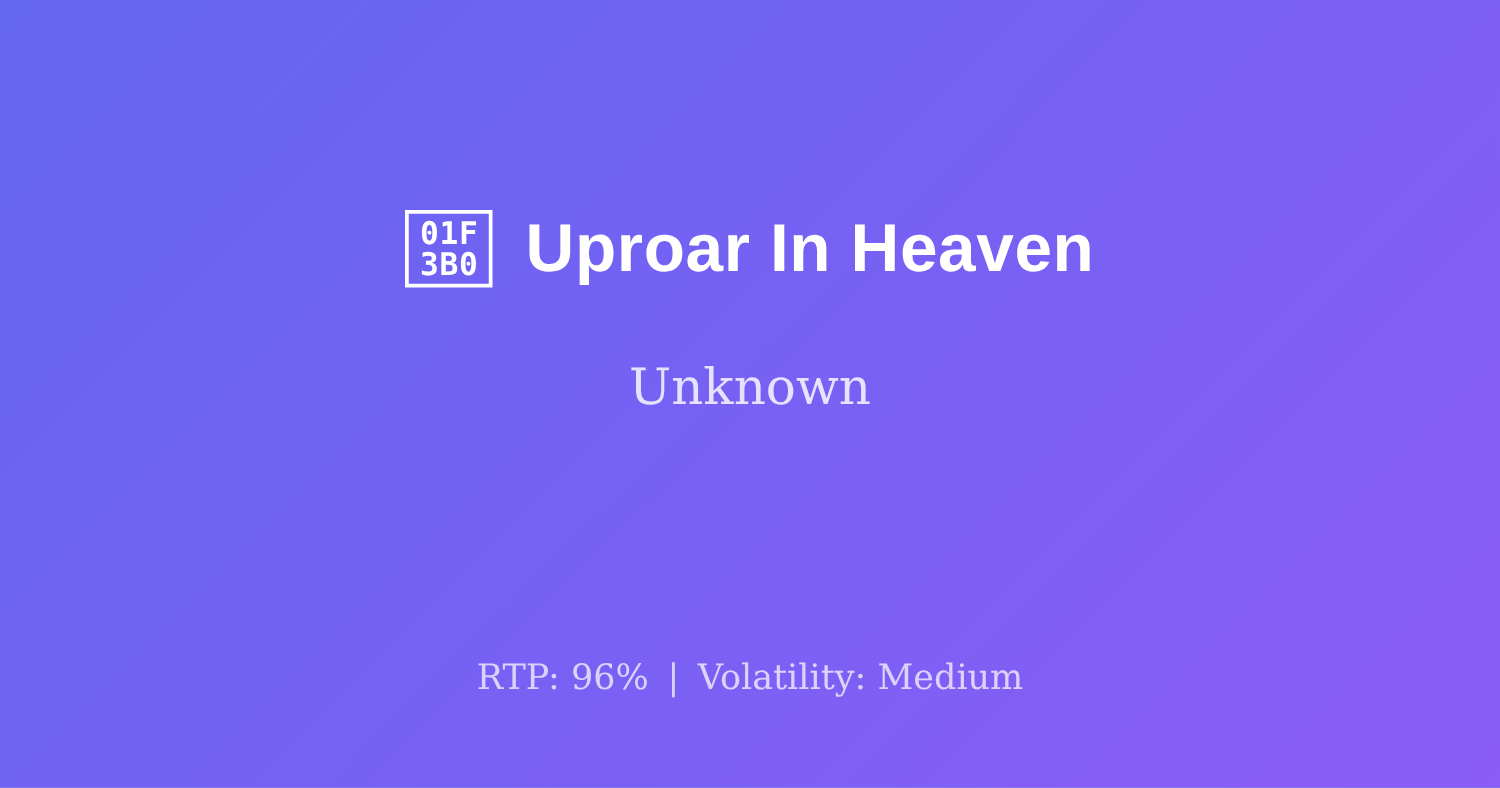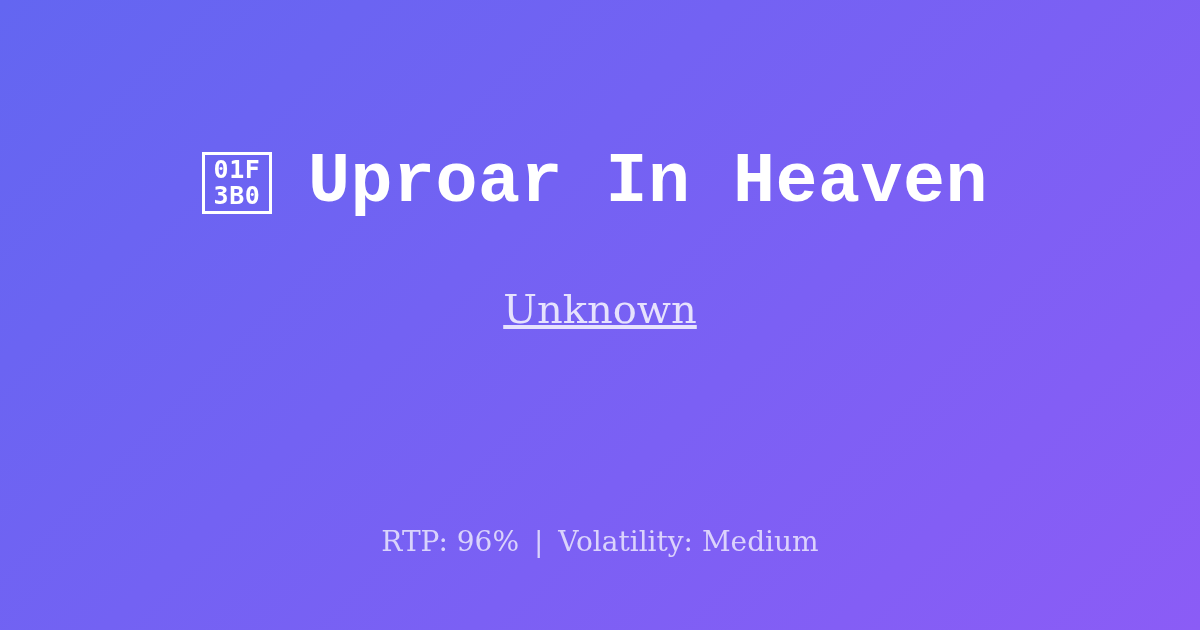--- a/index.html
+++ b/index.html
@@ -27,21 +27,21 @@
     justify-content: flex-start;
     background-image: linear-gradient(135deg, #6366f1 0%, #8b5cf6 100%);
     background-color: #6366f1;
   }
 
   
   .hero {
     position: absolute;
     left: 0;
     right: 0;
-    top: 0;
+    top: 16px;
     height: 470px;
     display: flex;
     flex-direction: column;
     align-items: center;
     justify-content: center;
     padding: 0 40px;
     box-sizing: border-box;
   }
 
   .title-row {
@@ -69,40 +69,39 @@
     line-height: 1.02;
     letter-spacing: 0.5px;
     flex: none;
   }
 
   .tofu span {
     display: block;
   }
 
   .game-title {
-    margin: 10px;
+    margin: 0;
     color: #ffffff;
-    font-family: Liberation Mono, monospace;
-    font-size: 70px;
+    font-family: Liberation Sans, sans-serif;
+    font-size: 54px;
     font-weight: 700;
     line-height: 1.04;
     letter-spacing: 0.5px;
     text-align: center;
   }
 
   .provider {
     margin: 0;
     margin-top: 56px;
     color: rgba(255, 255, 255, 0.82);
     font-family: "DejaVu Serif", "Liberation Serif", serif;
     font-size: 40px;
     font-weight: 400;
     line-height: 1.2;
     text-align: center;
-    text-decoration: underline;
   }
 
   
   .stats {
     position: absolute;
     left: 0;
     right: 0;
     top: 524px;
     margin: 0;
     color: rgba(255, 255, 255, 0.72);

